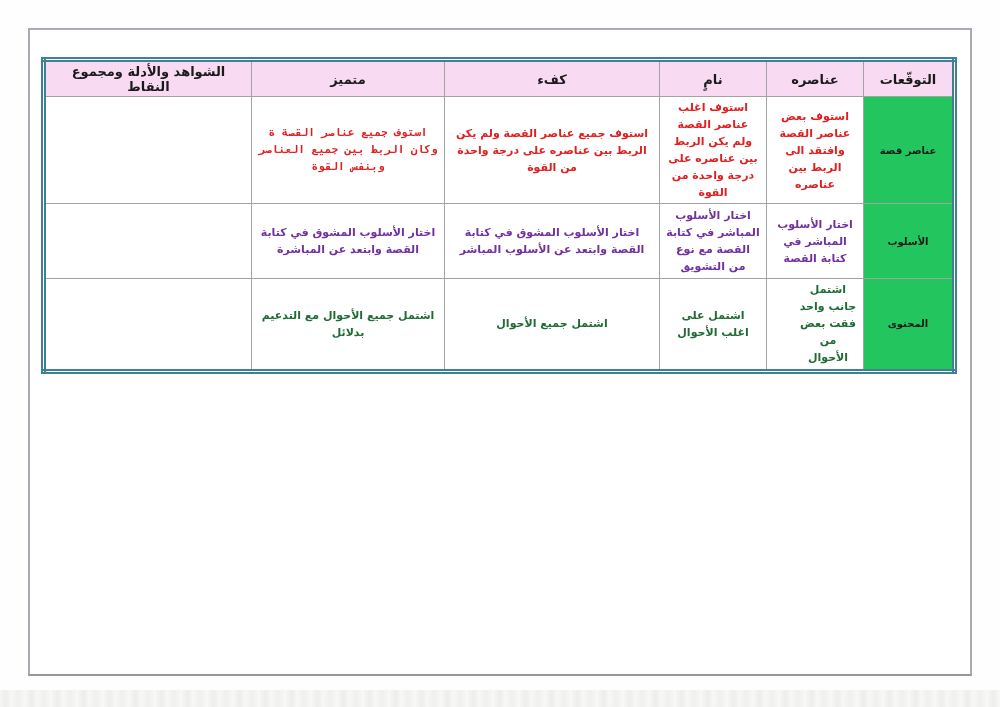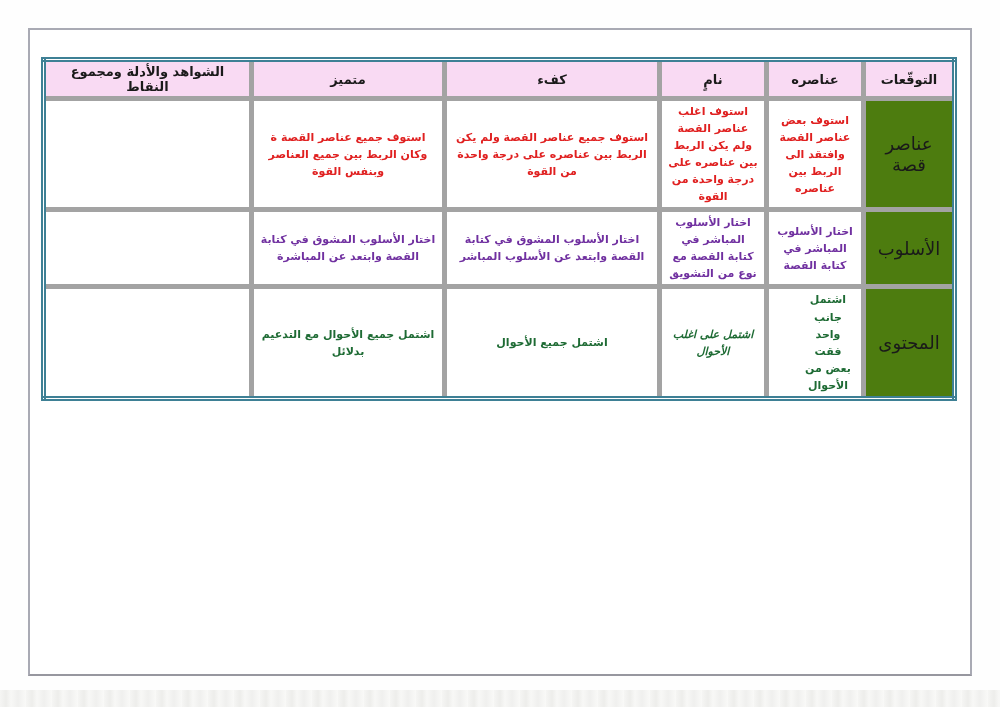--- a/index.html
+++ b/index.html
@@ -43,41 +43,41 @@
     width: 913px;
     direction: rtl;
   }
   table.rubric {
     width: 911px;
     border-collapse: collapse;
     table-layout: fixed;
     border: 5px double #3e8095;
   }
   table.rubric th, table.rubric td {
-    border: 5px solid #a3a3a3;
+    border: 1px solid #a3a3a3;
     text-align: center;
     vertical-align: middle;
     padding: 2px 6px;
     overflow: hidden;
   }
   tr.header-row { height: 30px; }
   tr.row-0 { height: 88px; }
   tr.row-1 { height: 75px; }
   tr.row-2 { height: 78px; }
   th.head {
     background: #f9daf3;
     color: #1a1a1a;
     font-size: 13px;
     font-weight: bold;
   }
   td.criterion {
     color: #1a1a1a;
-    font-size: 18px;
-    font-weight: normal;
-    background: #4d7c0f;
+    font-size: 10px;
+    font-weight: bold;
+    background: #22c55e;
   }
   td.desc {
     font-size: 11px;
     font-weight: bold;
     line-height: 1.55;
     background: #ffffff;
   }
   td.evidence { background: #ffffff; }
 </style>
 </head>
@@ -106,35 +106,35 @@
             <th class="head">متميز</th>
             <th class="head">الشواهد والأدلة ومجموع النقاط</th>
           </tr>
         </thead>
         <tbody>
           <tr class="row-0">
             <td class="criterion">عناصر قصة</td>
             <td class="desc" style="color: rgb(224, 32, 32);">استوف بعض عناصر القصة وافتقد الى الربط بين عناصره</td>
             <td class="desc" style="color: rgb(224, 32, 32);">استوف اغلب عناصر القصة ولم يكن  الربط بين عناصره على درجة واحدة من القوة</td>
             <td class="desc" style="color: rgb(224, 32, 32); margin-top: 20px;">استوف جميع عناصر القصة ولم يكن  الربط بين عناصره على درجة واحدة من القوة</td>
-            <td class="desc" style="color: rgb(224, 32, 32);">استوف جميع عناصر القصة ة وكان  الربط بين جميع العناصر وبنفس القوة</td>
+            <td class="desc" style="color: rgb(224, 32, 32); font-family: Liberation Mono, monospace;">استوف جميع عناصر القصة ة وكان  الربط بين جميع العناصر وبنفس القوة</td>
             <td class="evidence"></td>
           </tr>
           <tr class="row-1">
             <td class="criterion">الأسلوب</td>
             <td class="desc" style="color: rgb(112, 48, 160);">اختار الأسلوب المباشر في كتابة القصة</td>
             <td class="desc" style="color: rgb(112, 48, 160); margin-top: 40px;">اختار الأسلوب المباشر في كتابة القصة مع نوع من التشويق</td>
             <td class="desc" style="color: rgb(112, 48, 160);">اختار الأسلوب المشوق في كتابة القصة وابتعد عن الأسلوب المباشر</td>
             <td class="desc" style="color: rgb(112, 48, 160);">اختار الأسلوب المشوق في كتابة القصة وابتعد عن المباشرة</td>
             <td class="evidence"></td>
           </tr>
           <tr class="row-2">
             <td class="criterion">المحتوى</td>
             <td class="desc" style="color: rgb(30, 107, 52); padding-left: 32px;">اشتمل جانب واحد فقت بعض من الأحوال</td>
-            <td class="desc" style="color: rgb(30, 107, 52); font-style: italic;">اشتمل على اغلب الأحوال</td>
+            <td class="desc" style="color: rgb(30, 107, 52);">اشتمل على اغلب الأحوال</td>
             <td class="desc" style="color: rgb(30, 107, 52);">اشتمل جميع الأحوال</td>
             <td class="desc" style="color: rgb(30, 107, 52);">اشتمل جميع  الأحوال مع التدعيم بدلائل</td>
             <td class="evidence"></td>
           </tr>
         </tbody>
       </table>
     </div>
   </div>
 </div>
 

